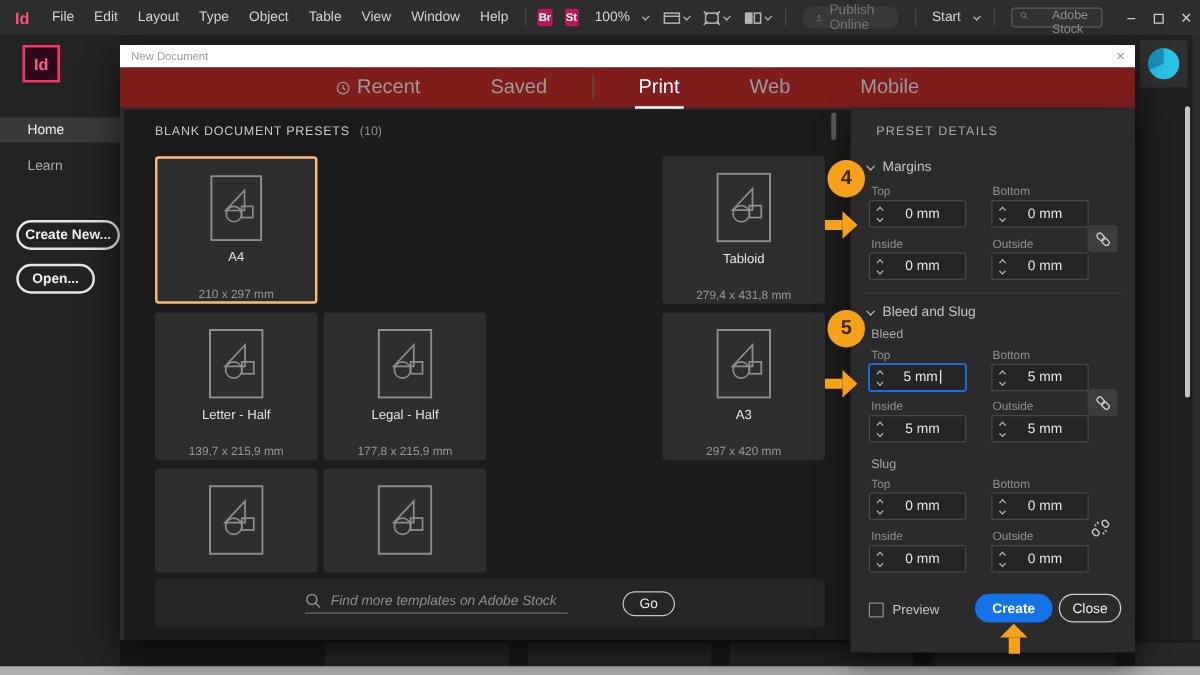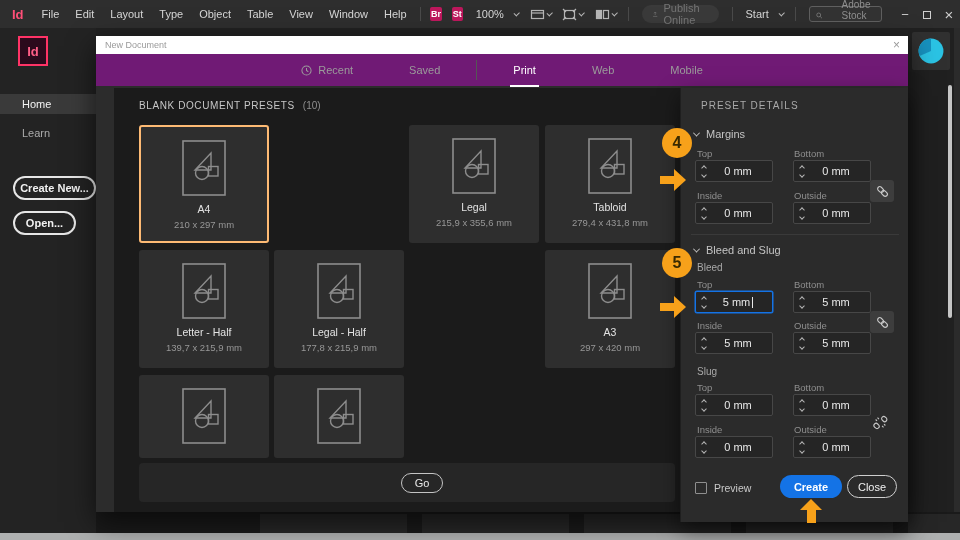--- a/index.html
+++ b/index.html
@@ -14,21 +14,21 @@
   .menu-item { padding:0 8px; cursor:default; }
   .mb-sep { width:1px; height:14px; background:#4a4a4a; margin:0 5px; }
   .mb-badge { background:#be185d; color:#fff; font-size:9px; font-weight:bold; border-radius:2px;
               width:17px; height:14px; display:flex; align-items:center; justify-content:center; margin:0 5px; }
   .chev { display:inline-block; width:5px; height:5px; border-left:1.5px solid #b5b5b5;
           border-top:1.5px solid #b5b5b5; }
   .chev.down { transform:rotate(-135deg); margin:0 7px 2px 3px; }
   .tool-ic { display:flex; align-items:center; margin-left:4px; }
   .publish { display:flex; align-items:center; gap:5px; background:#3a3a3a; color:#757575;
              border-radius:9px; height:18px; padding:0 10px; margin:0 8px; }
-  .stock-search { display:flex; align-items:flex-end; gap:19px; border:1px solid #5f5f5f; background:#333;
+  .stock-search { display:flex; align-items:flex-start; gap:19px; border:1px solid #5f5f5f; background:#333;
                   border-radius:3px; height:16px; width:102px; padding:0 6px; color:#8f8f8f; font-size:10px; margin:0 8px; }
   .win-ctrls { display:flex; align-items:center; gap:0; margin-left:4px; }
   .win-btn { width:22px; text-align:center; color:#cfcfcf; font-size:13px; }
   .win-box { display:inline-block; width:8px; height:8px; border:1px solid #cfcfcf; }
 
   
   .sidebar { position:absolute; left:0; top:28px; width:96px; height:505px; background:#232323; }
   .side-logo { position:absolute; left:18px; top:8px; width:30px; height:30px; border:2px solid #ff3366;
                background:#2b0a1c; color:#ff5f87; font-weight:bold; font-size:13px;
                display:flex; align-items:center; justify-content:center; }
@@ -47,35 +47,35 @@
   .file-tile { position:absolute; top:2px; width:147px; height:19px; background:#272727; }
   .bottom-bar { position:absolute; left:0; top:533px; width:960px; height:7px; background:#aeb0b0; z-index:6; }
 
   
   .dialog { position:absolute; left:96px; top:36px; width:812px; height:476px; background:#2c2c2c;
             box-shadow:0 10px 26px rgba(0,0,0,.6); z-index:10; }
   .dlg-titlebar { position:absolute; left:0; top:0; width:812px; height:18px; background:#ffffff;
                   display:flex; align-items:center; font-size:9px; color:#9a9a9a; padding-left:9px; }
   .dlg-close { position:absolute; right:8px; top:0; height:18px; display:flex; align-items:center;
                color:#9a9a9a; font-size:12px; }
-  .dlg-tabs { position:absolute; left:0; top:18px; width:812px; height:32px; background:#701a75;
-              display:flex; align-items:center; justify-content:center; gap:56px; font-size:11px; color:#9b9b9b; }
+  .dlg-tabs { position:absolute; left:0; top:18px; width:812px; height:32px; background:#7f1d1d;
+              display:flex; align-items:center; justify-content:center; gap:56px; font-size:16px; color:#9b9b9b; }
   .tab { position:relative; height:34px; display:flex; align-items:center; gap:6px; }
   .tab.active { color:#ffffff; }
   .tab.active::after { content:""; position:absolute; left:-3px; right:-3px; bottom:0; height:2.5px; background:#fff; }
   .tab-divider { width:1px; height:20px; background:#555; margin:0 -20px; }
 
-  .dlg-content { position:absolute; left:18px; top:52px; width:581px; height:424px; background:#1b1b1b;padding-left:31px; }
+  .dlg-content { position:absolute; left:3px; top:52px; width:581px; height:424px; background:#1b1b1b;padding-left:31px; }
   .presets-header { position:absolute; left:25px; top:12px; font-size:10px; letter-spacing:.6px; color:#c7c7c7; }
   .presets-count { color:#8f8f8f; letter-spacing:0; margin-left:8px; }
   .card { position:absolute; width:130px; height:118px; background:#2e2e2e; border-radius:3px;
           display:flex; flex-direction:column; align-items:center; justify-content:flex-start; padding-top:13px; }
   .card.selected { border:2px solid #fdba74; }
   .card .nm { font-size:10.5px; color:#e3e3e3; margin-top:7px; }
-  .card .sz { font-size:9.5px; color:#979797; margin-top:4px; }
+  .card .sz { font-size:9.5px; color:#979797; margin-top:18px; }
   .card.clip { height:83px; }
   .dlg-scroll-thumb { position:absolute; left:566px; top:2px; width:4px; height:22px; background:#595959; border-radius:2px; }
   .search-bar { position:absolute; left:25px; top:375px; width:536px; height:39px; background:#262626; border-radius:4px;
                 display:flex; align-items:center; justify-content:center; gap:14px; }
   .search-field { display:flex; align-items:center; gap:8px; border-bottom:1px solid #6b6b6b;
                   padding-bottom:3px; width:210px; font-style:italic; font-size:11px; color:#8f8f8f; }
   .go-btn { border:1px solid #c4c4c4; border-radius:12px; color:#e8e8e8; font-size:11px;
             padding:3px 13px; margin-left:30px; background:transparent; font-family:inherit; }
 
   
@@ -262,32 +262,20 @@
             <rect x="1" y="1" width="42" height="54" fill="none" stroke="#8d8d8d" stroke-width="1.6"></rect>
             <g fill="none" stroke="#8d8d8d" stroke-width="1.4">
               <path d="M29 13 V30 H13 Z"></path>
               <circle cx="20" cy="33" r="6.5"></circle>
               <rect x="26.5" y="26.5" width="9.5" height="9.5"></rect>
             </g>
           </svg>
         <span class="nm">A4</span>
         <span class="sz">210 x 297 mm</span>
       </div>
-      <div class="card" style="left:295px; top:37px">
-        <svg width="44" height="56" viewBox="0 0 44 56">
-            <rect x="1" y="1" width="42" height="54" fill="none" stroke="#8d8d8d" stroke-width="1.6"></rect>
-            <g fill="none" stroke="#8d8d8d" stroke-width="1.4">
-              <path d="M29 13 V30 H13 Z"></path>
-              <circle cx="20" cy="33" r="6.5"></circle>
-              <rect x="26.5" y="26.5" width="9.5" height="9.5"></rect>
-            </g>
-          </svg>
-        <span class="nm">Legal</span>
-        <span class="sz">215,9 x 355,6 mm</span>
-      </div>
       <div class="card" style="left:431px; top:37px">
         <svg width="44" height="56" viewBox="0 0 44 56">
             <rect x="1" y="1" width="42" height="54" fill="none" stroke="#8d8d8d" stroke-width="1.6"></rect>
             <g fill="none" stroke="#8d8d8d" stroke-width="1.4">
               <path d="M29 13 V30 H13 Z"></path>
               <circle cx="20" cy="33" r="6.5"></circle>
               <rect x="26.5" y="26.5" width="9.5" height="9.5"></rect>
             </g>
           </svg>
         <span class="nm">Tabloid</span>
@@ -348,20 +336,27 @@
               <path d="M29 13 V30 H13 Z"></path>
               <circle cx="20" cy="33" r="6.5"></circle>
               <rect x="26.5" y="26.5" width="9.5" height="9.5"></rect>
             </g>
           </svg>
       </div>
 
       <div class="dlg-scroll-thumb"></div>
 
       <div class="search-bar">
+        <span class="search-field">
+          <svg width="13" height="13" viewBox="0 0 13 13">
+              <circle cx="5.5" cy="5.5" r="4" fill="none" stroke="#8f8f8f" stroke-width="1.2"></circle>
+              <path d="M8.6 8.6 L12 12" stroke="#8f8f8f" stroke-width="1.2"></path>
+            </svg>
+          <span>Find more templates on Adobe Stock</span>
+        </span>
         <button class="go-btn">Go</button>
       </div>
     </div>
 
     <div class="preset-panel">
       <div class="panel-header">PRESET DETAILS</div>
 
       <div class="sec-title" style="left:13px; top:40px">
         <span class="chev"></span>
         <span>Margins</span>

